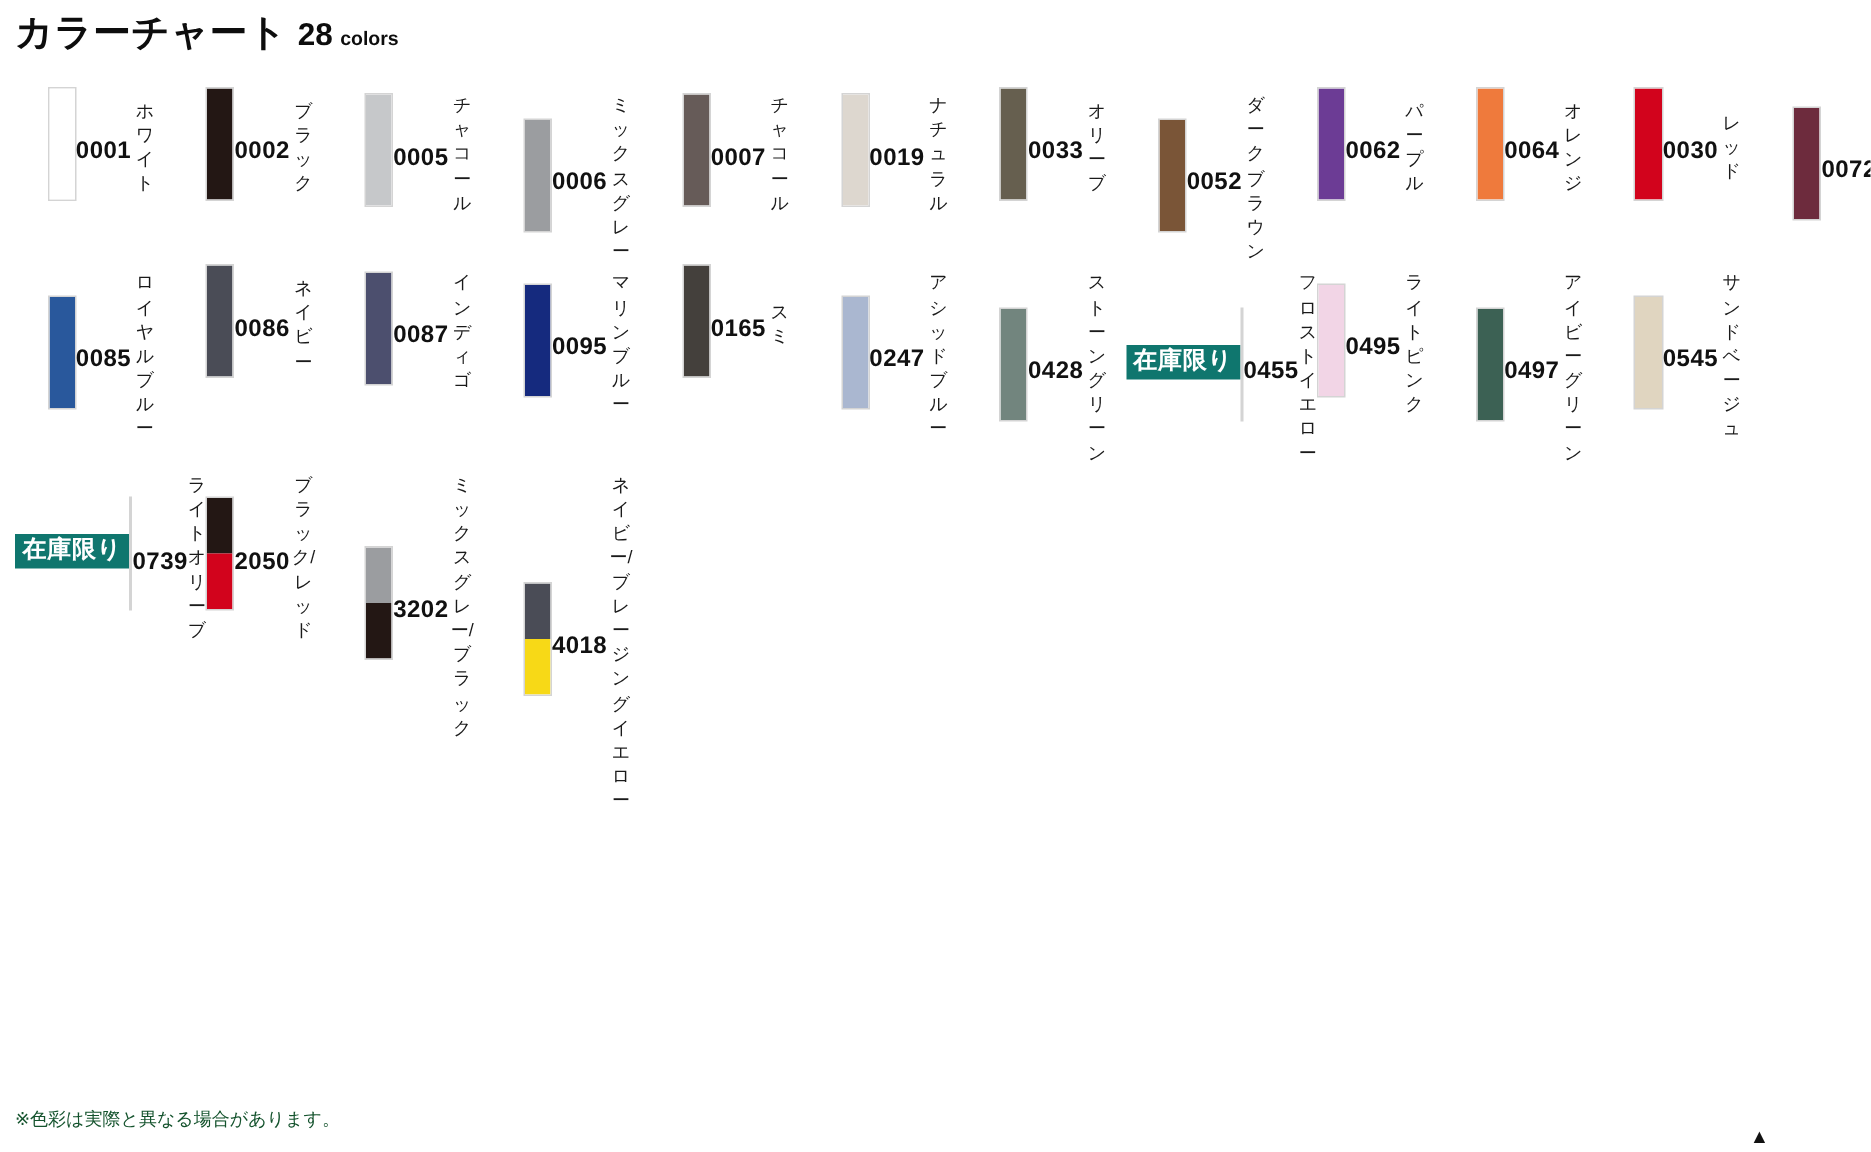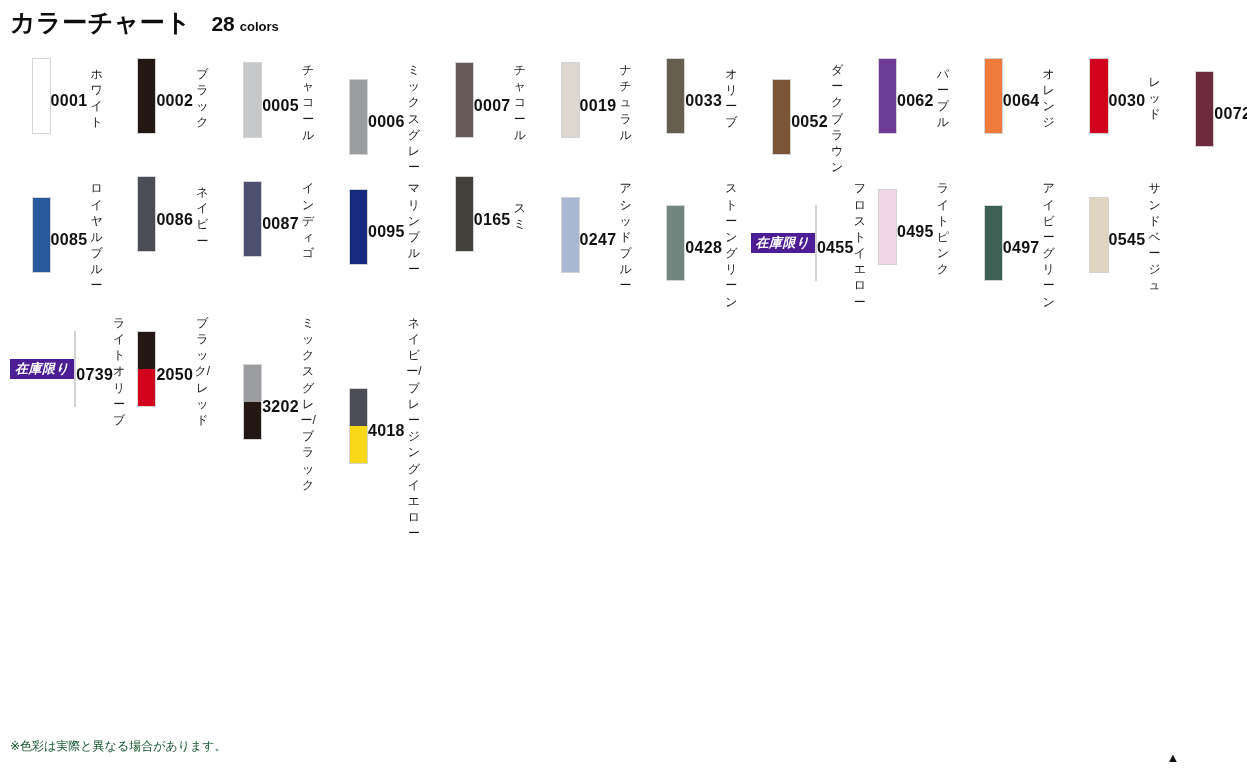--- a/index.html
+++ b/index.html
@@ -31,21 +31,21 @@
     font-size: 25px;
     font-weight: 700;
     letter-spacing: 0.5px;
     color: #0d0d0d;
     line-height: 1;
   }
   .chart-count {
     font-size: 21px;
     font-weight: 700;
     color: #0d0d0d;
-    margin-left: 20px;
+    margin-left: 7px;
     line-height: 1;
   }
   .chart-count-unit {
     font-size: 13px;
     font-weight: 700;
     color: #0d0d0d;
     margin-left: 5px;
     line-height: 1;
   }
 
@@ -83,29 +83,28 @@
     height: 20px;
     width: 100%;
     display: flex;
     justify-content: flex-start;
     align-items: flex-end;
     padding-left: 10px;
     box-sizing: border-box;
   }
   .stock-badge {
     display: inline-block;
-    background: #4c1d95;
+    background: #0f766e;
     color: #ffffff;
-    font-size: 13px;
+    font-size: 16px;
     font-weight: 700;
     line-height: 1;
     padding: 3px 5px 4px 5px;
     letter-spacing: 0.5px;
     white-space: nowrap;
-    font-style: italic;
   }
 
   .swatch {
     width: 78px;
     height: 76px;
     border: 1px solid #d4d4d4;
     box-sizing: border-box;
     display: flex;
     flex-direction: column;
     overflow: hidden;

